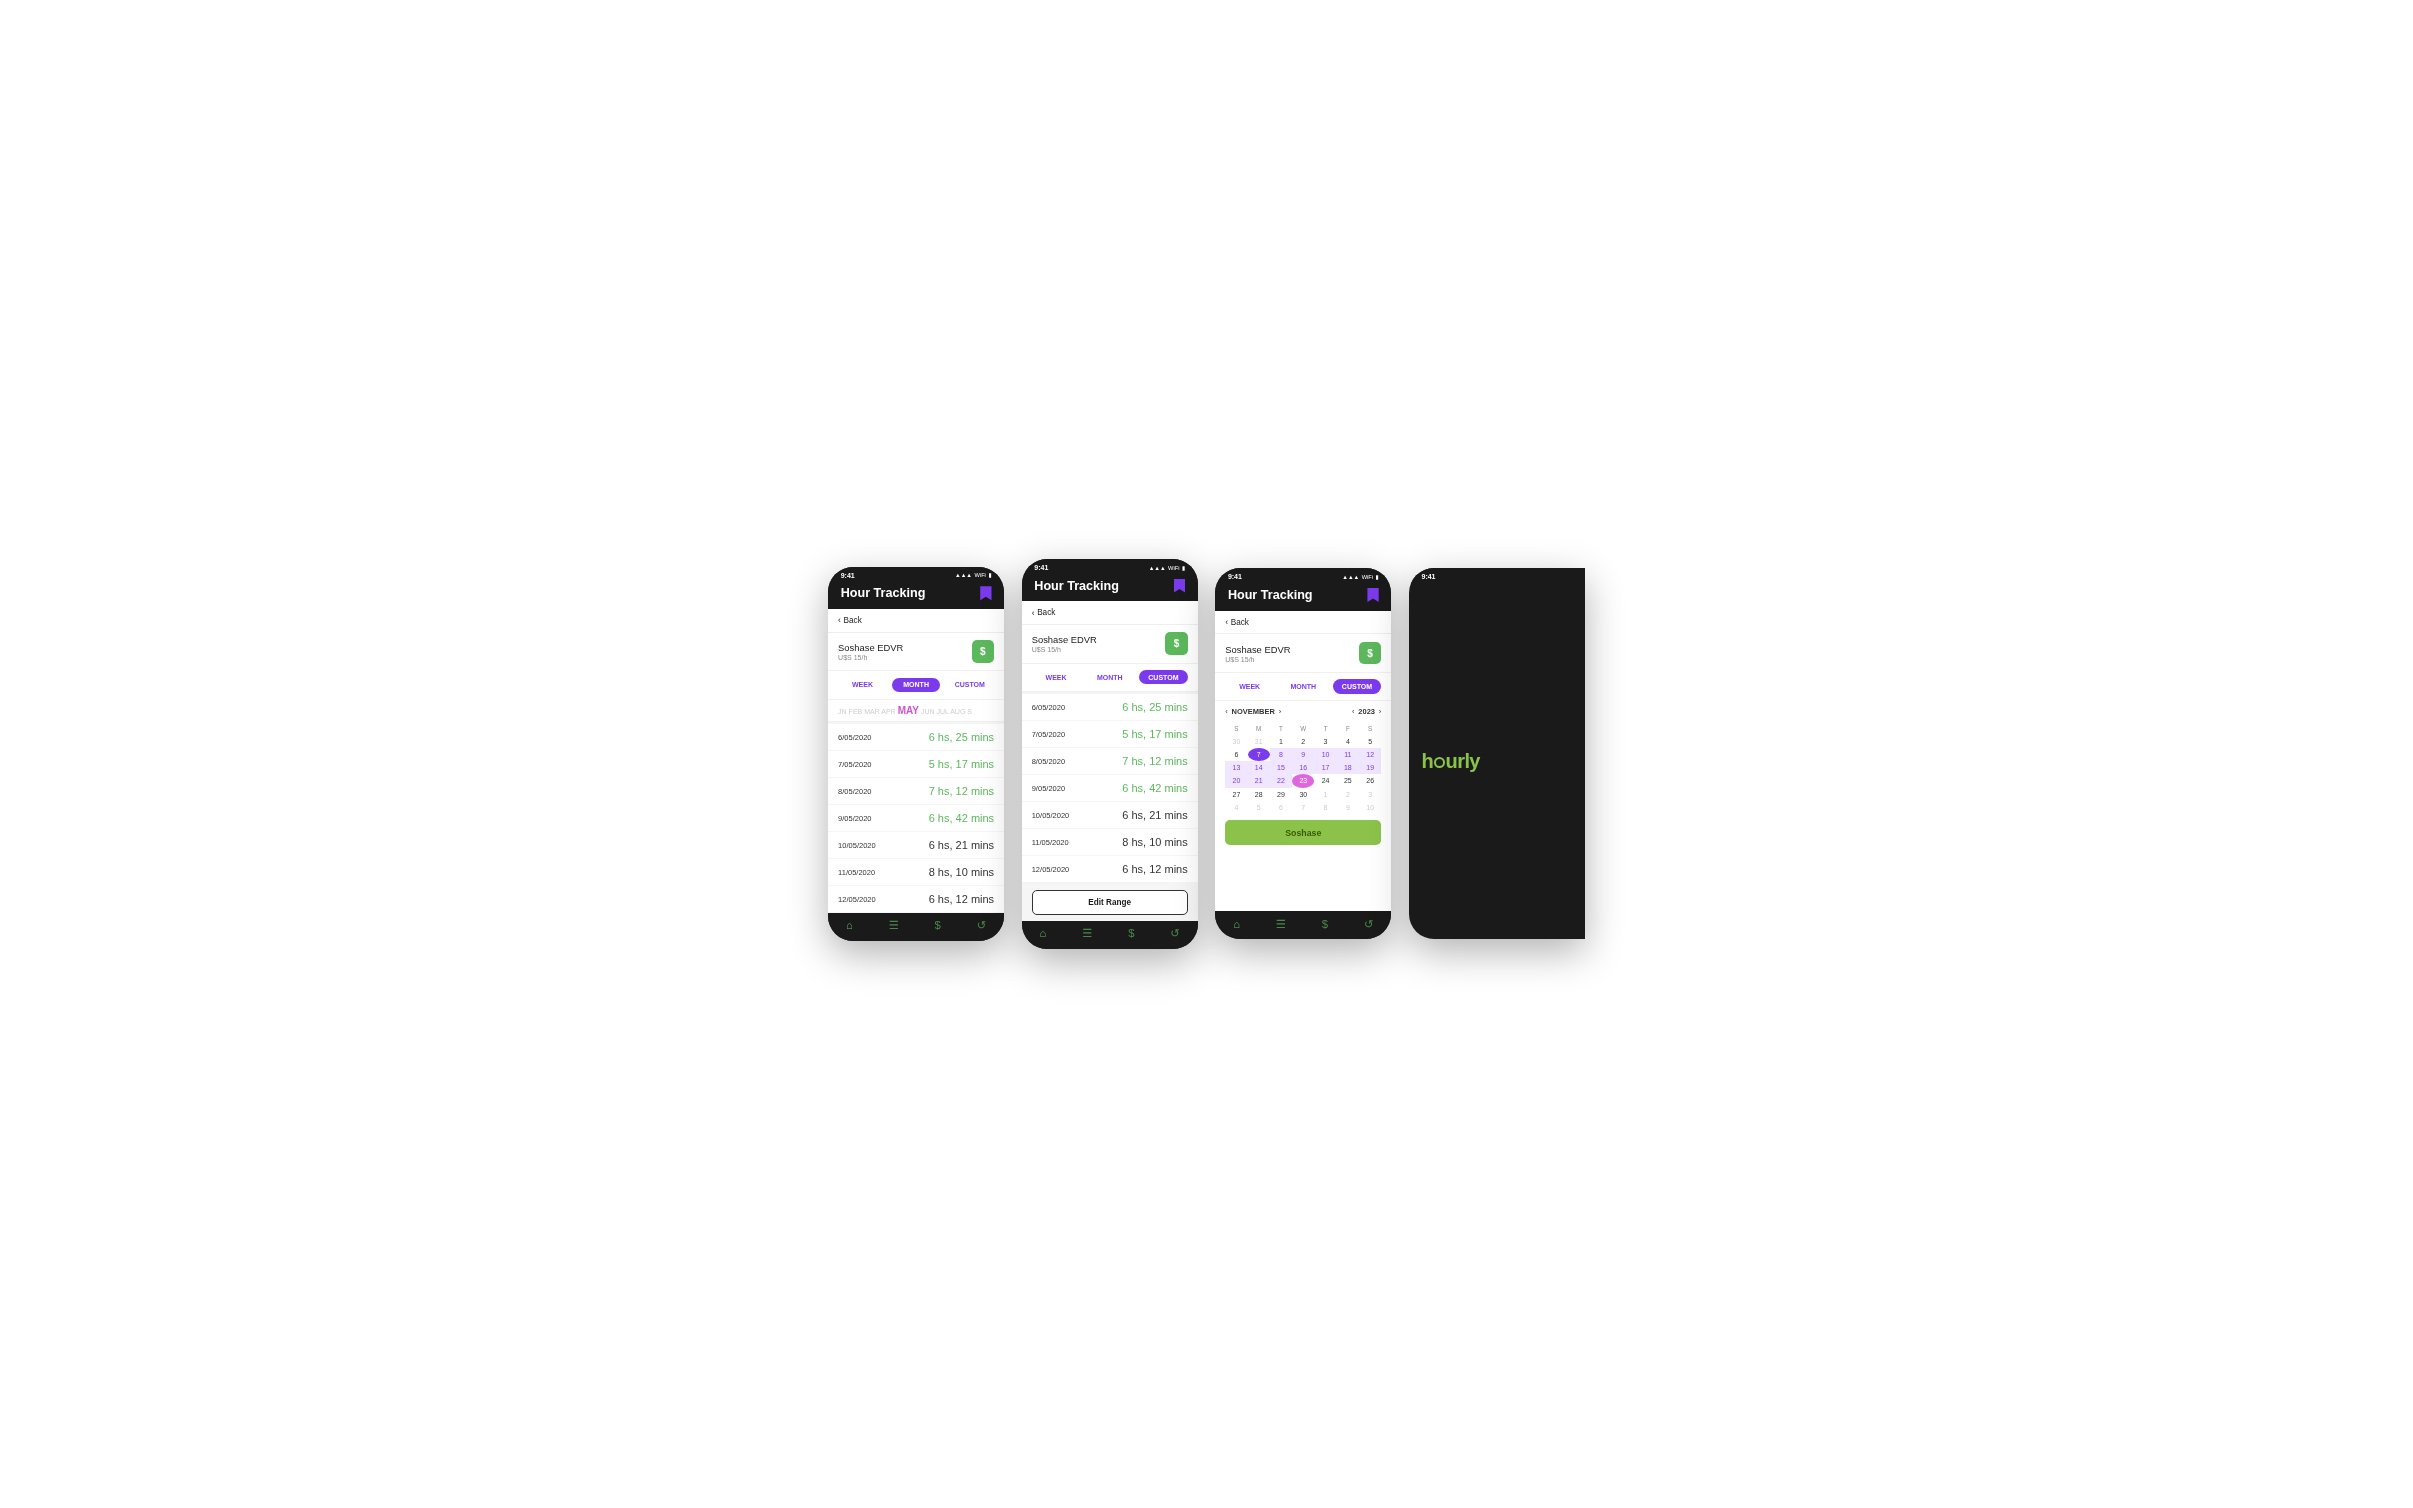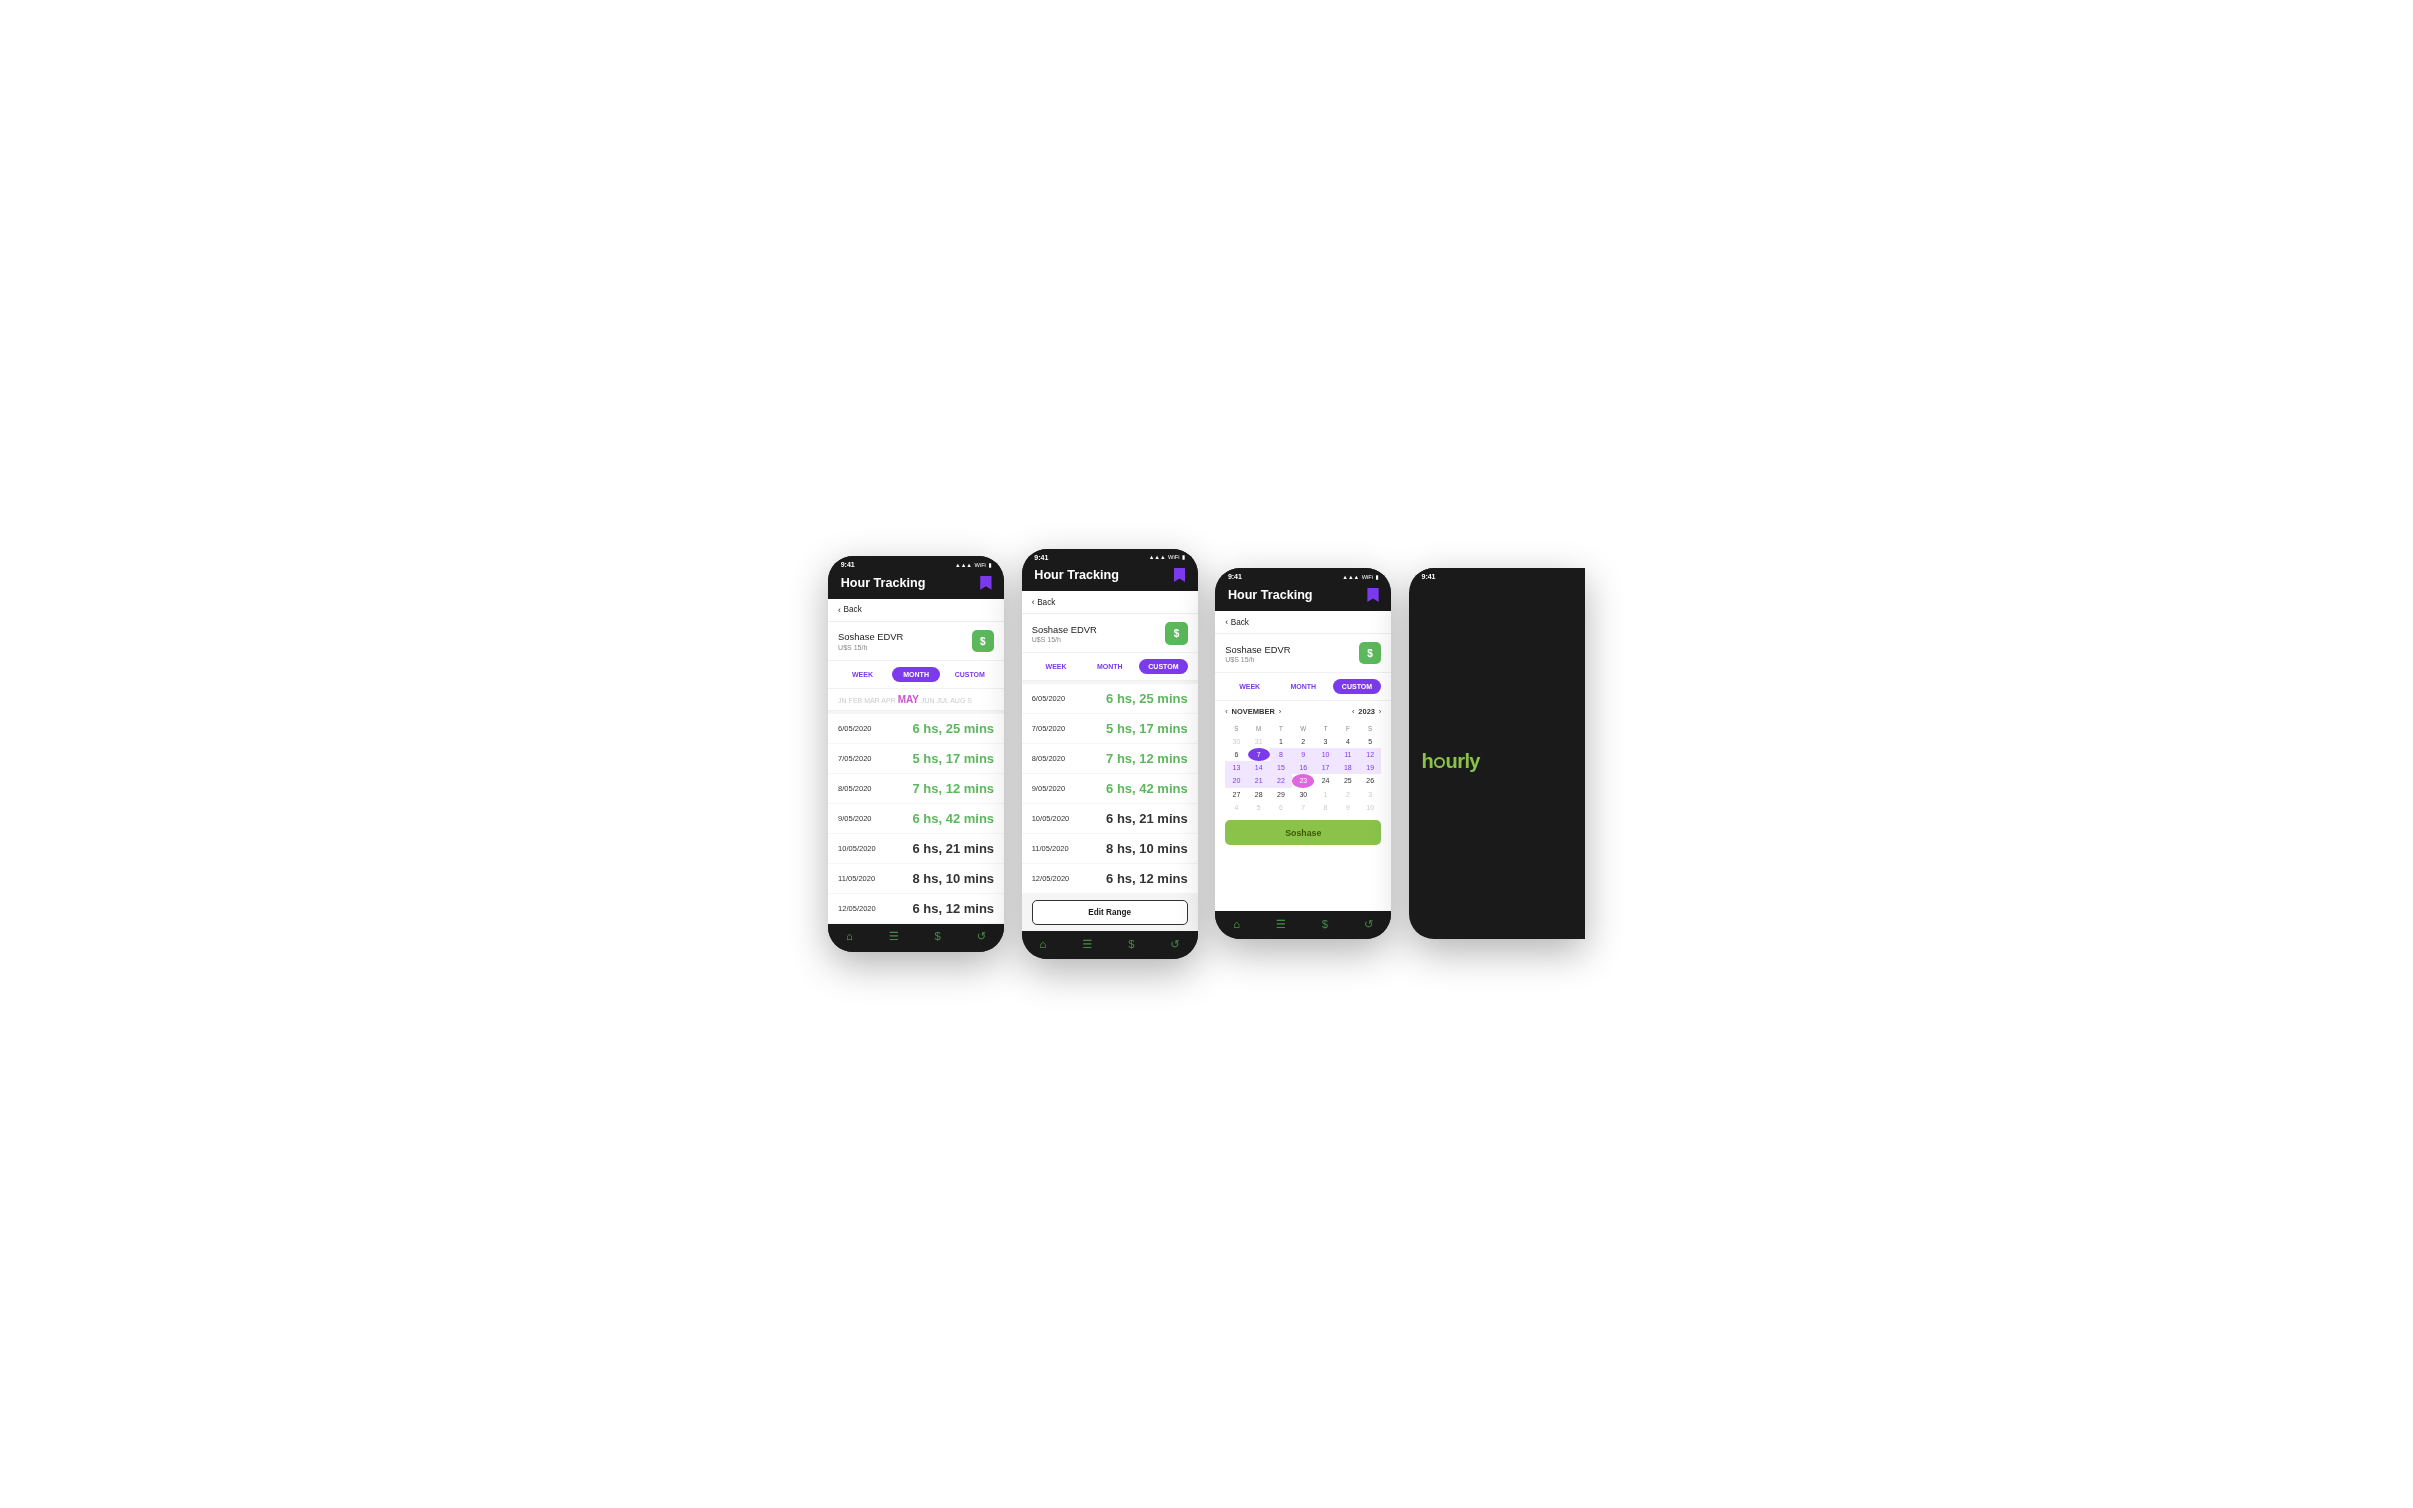--- a/index.html
+++ b/index.html
@@ -175,22 +175,22 @@
       align-items: center;
       padding: 7px 10px;
       border-bottom: 0.6px solid #f5f5f5;
     }
     .tracking-row .date {
       font-size: 7.5px;
       color: #333;
       font-weight: 500;
     }
     .tracking-row .hours {
-      font-size: 13px;
-      font-weight: 700;
+      font-size: 11px;
+      font-weight: 400;
     }
     .hours.green { color: #5cb85c; }
     .hours.normal { color: #333; }
     .edit-range-btn {
       margin: 6.3px 10px;
       background: white;
       border: 0.9px solid #333;
       border-radius: 5px;
       padding: 7px;
       text-align: center;

